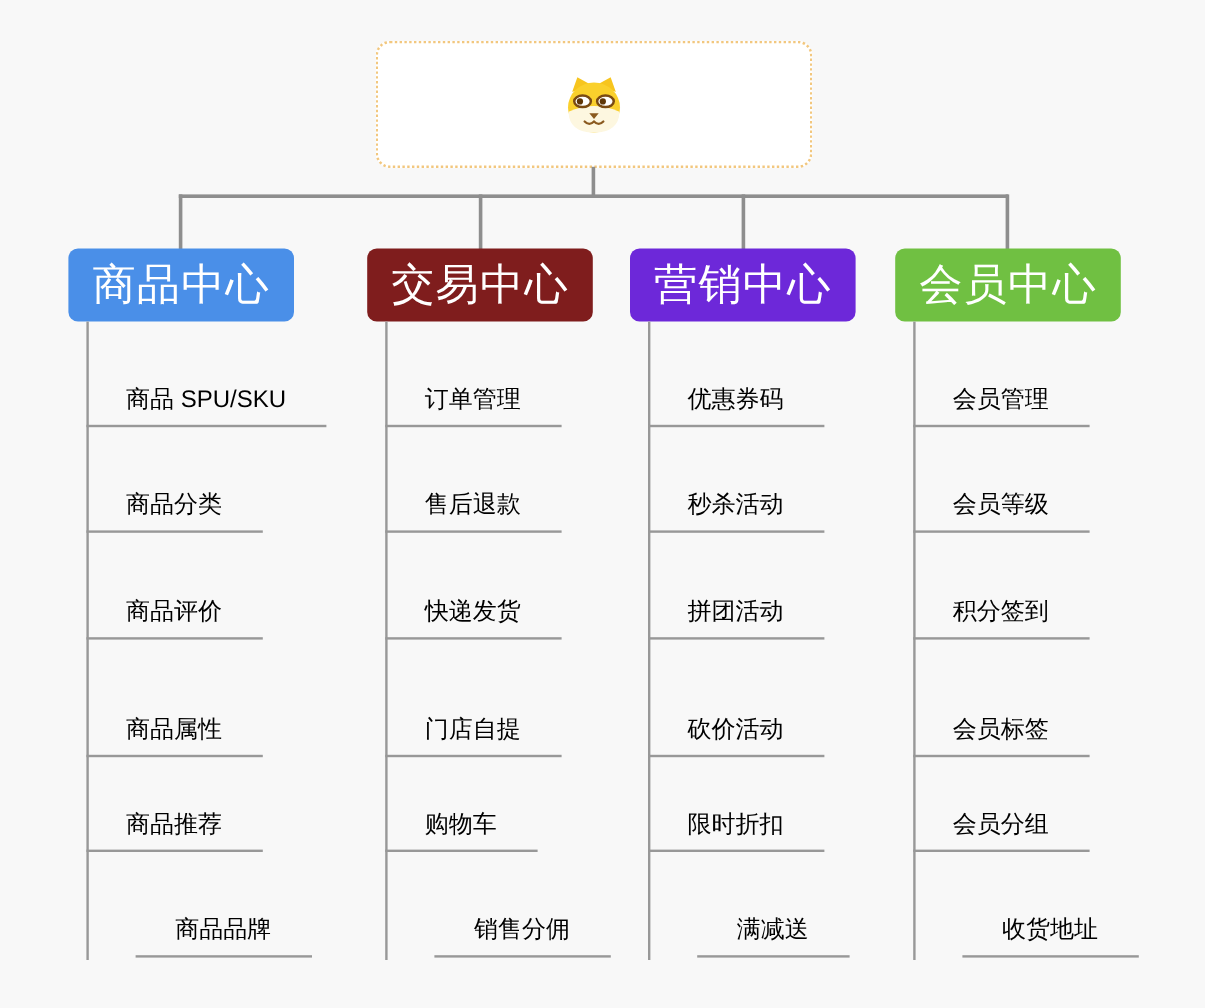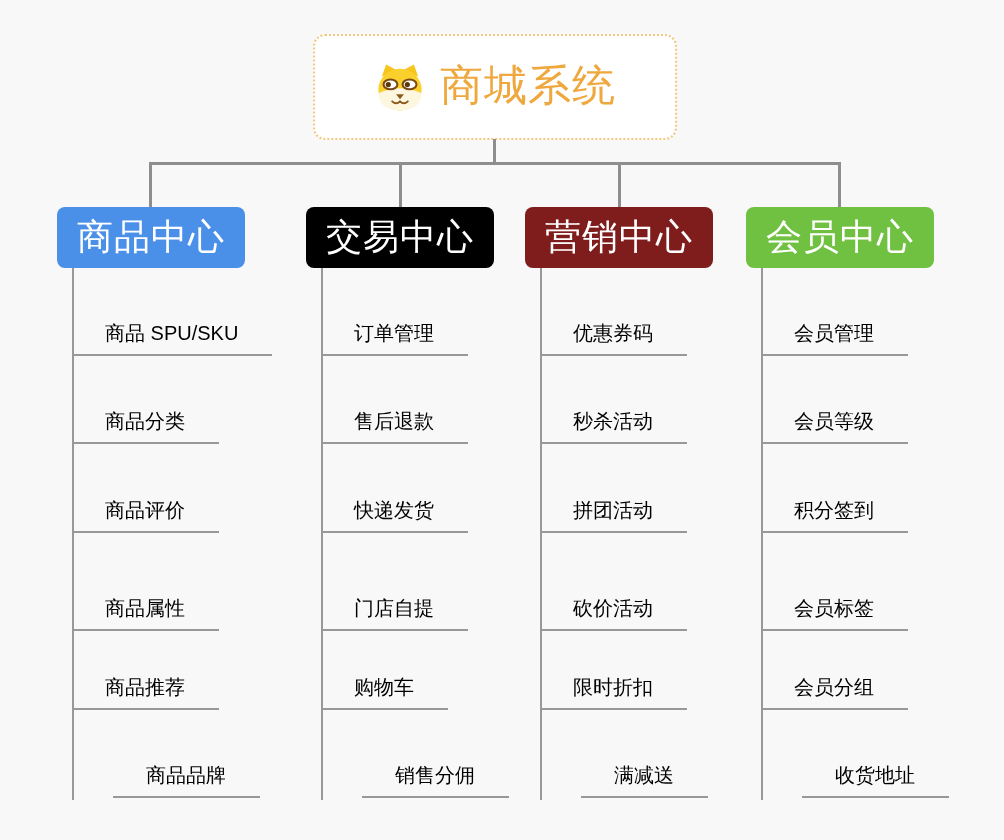--- a/index.html
+++ b/index.html
@@ -94,21 +94,20 @@
         <ellipse cx="30" cy="31" rx="25" ry="24" fill="#FAD02C"></ellipse>
         <path d="M5.5 35 Q30 24 54.5 35 Q54 55 30 55 Q6 55 5.5 35 Z" fill="#FDF7E0"></path>
         <ellipse cx="19" cy="25" rx="8" ry="5.6" fill="#FFFFFF" stroke="#7A4A12" stroke-width="2.4"></ellipse>
         <ellipse cx="41" cy="25" rx="8" ry="5.6" fill="#FFFFFF" stroke="#7A4A12" stroke-width="2.4"></ellipse>
         <circle cx="16.5" cy="25.2" r="3" fill="#5F3708"></circle>
         <circle cx="38.5" cy="25.2" r="3" fill="#5F3708"></circle>
         <path d="M25.5 36.5 h9 l-4.5 5.5 Z" fill="#8A5A1F"></path>
         <path d="M21 44.5 q4.5 4.5 9 0 q4.5 4.5 9 0" stroke="#8A5A1F" stroke-width="2.2" fill="none" stroke-linecap="round"></path>
       </svg>
     </span>
-    <span class="root-title" style="color: rgb(239, 168, 62);">商城系统</span>
   </div>
 
   <div class="cline root-stub"></div>
   <div class="cline trunk"></div>
   <div class="cline drop drop-1"></div>
   <div class="cline drop drop-2"></div>
   <div class="cline drop drop-3"></div>
   <div class="cline drop drop-4"></div>
 
   <div class="branch branch-1">
@@ -116,32 +115,32 @@
     <div class="spine"></div>
     <div class="leaf leaf-r1">商品 SPU/SKU</div>
     <div class="leaf leaf-r2">商品分类</div>
     <div class="leaf leaf-r3">商品评价</div>
     <div class="leaf leaf-r4">商品属性</div>
     <div class="leaf leaf-r5">商品推荐</div>
     <div class="leaf leaf-r6">商品品牌</div>
   </div>
 
   <div class="branch branch-2">
-    <div class="branch-header" style="background: #000000;">交易中心</div>
+    <div class="branch-header" style="background: #7f1d1d;">交易中心</div>
     <div class="spine"></div>
     <div class="leaf leaf-r1">订单管理</div>
     <div class="leaf leaf-r2">售后退款</div>
     <div class="leaf leaf-r3">快递发货</div>
     <div class="leaf leaf-r4">门店自提</div>
     <div class="leaf leaf-r5">购物车</div>
     <div class="leaf leaf-r6">销售分佣</div>
   </div>
 
   <div class="branch branch-3">
-    <div class="branch-header" style="background: #7f1d1d; text-align: center;">营销中心</div>
+    <div class="branch-header" style="background: #6d28d9; text-align: center;">营销中心</div>
     <div class="spine"></div>
     <div class="leaf leaf-r1">优惠券码</div>
     <div class="leaf leaf-r2">秒杀活动</div>
     <div class="leaf leaf-r3">拼团活动</div>
     <div class="leaf leaf-r4">砍价活动</div>
     <div class="leaf leaf-r5">限时折扣</div>
     <div class="leaf leaf-r6">满减送</div>
   </div>
 
   <div class="branch branch-4">

